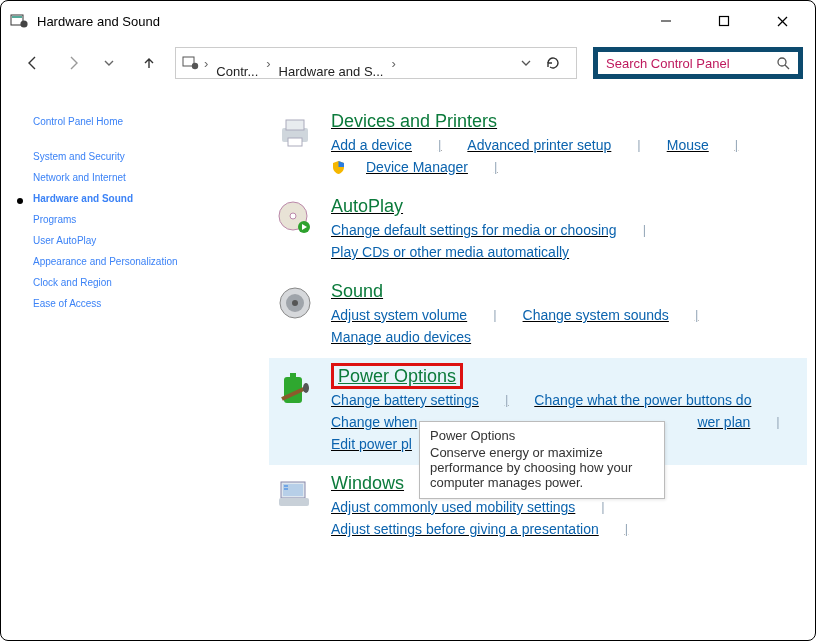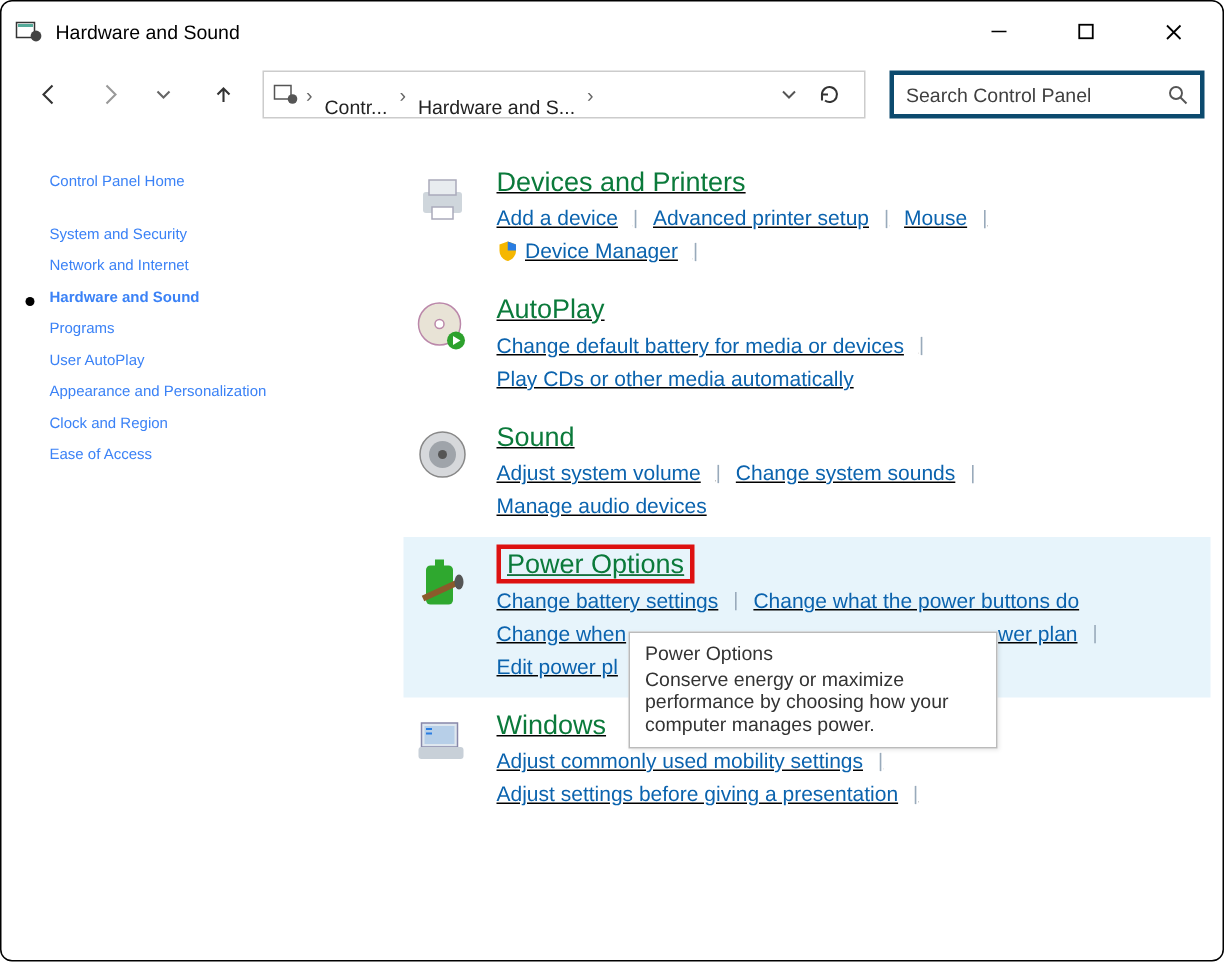--- a/index.html
+++ b/index.html
@@ -48,26 +48,26 @@
     font-size: 13px;
     color:#222;
   }
   .bc-part { padding: 0 4px; margin-top: 17px; }
   .bc-sep { color:#666; }
   .bc-spacer { flex:1; }
   .refresh { width:34px; height:32px; display:flex; align-items:center; justify-content:center; }
   .searchbox {
     width: 210px;
     height: 32px;
-    border: 3px solid #0c4a6e;
+    border: 5px solid #0c4a6e;
     margin-left: 10px;
     display: flex;
     align-items: center;
     padding: 0 8px;
-    color:#404040;
+    color:#be185d;
   }
   .searchbox .glass { margin-left:auto; color:#555;}
   
   .main {
     display: flex;
     padding: 18px 8px 10px 32px;
     height: calc(100% - 84px);
   }
   .sidebar { width: 220px; padding-top: 8px;}
   .sidebar .item {
@@ -85,21 +85,21 @@
     display: flex;
     gap: 16px;
     padding: 8px 6px 10px 6px;
   }
   .cat.highlight {
     background: #e7f4fb;
   }
   .cicon { width: 40px; height:40px; flex-shrink:0; display:flex; align-items:center; justify-content:center; margin-top:2px;}
   .cbody { flex:1;text-decoration:underline; }
   .chead { color:#0b7a3b; font-size:18px; font-weight:400; margin-bottom:2px;}
-  .clinks { display:flex; flex-wrap:wrap; align-items:center; gap: 0; line-height:22px;}
+  .clinks { display:flex; flex-wrap:wrap; align-items:center; gap: 16px; line-height:22px;}
   .lnk { color:#0b63ae; font-size:14px; }
   .lsep { color:#9ab; margin: 0 10px; }
   .shield { display:inline-flex; vertical-align:middle; margin-right:4px;}
   .redbox { border: 3px solid #d11; padding: 0 4px; text-decoration: underline; }
   
   .tooltip {
     position:absolute;
     left: 418px; top: 420px;
     width: 246px;
     background:#fff;
@@ -255,21 +255,21 @@
         <svg width="38" height="38" viewBox="0 0 38 38">
             <circle cx="17" cy="17" r="14" fill="#e8e3d6" stroke="#b8a"></circle>
             <circle cx="17" cy="17" r="3" fill="#fff" stroke="#b8a"></circle>
             <circle cx="28" cy="28" r="6" fill="#2da12d"></circle>
             <path d="M26 25 L31 28 L26 31 Z" fill="#fff"></path>
           </svg>
       </div>
       <div class="cbody">
         <div class="chead">AutoPlay</div>
         <div class="clinks">
-          <span class="lnk">Change default battery for media or devices</span>
+          <span class="lnk">Change default settings for media or choosing</span>
             <span class="lsep">|</span>
         </div>
         <div class="clinks">
           <span class="lnk">Play CDs or other media automatically</span>
         </div>
       </div>
     </div>
 
     <div class="cat">
       <div class="cicon">

